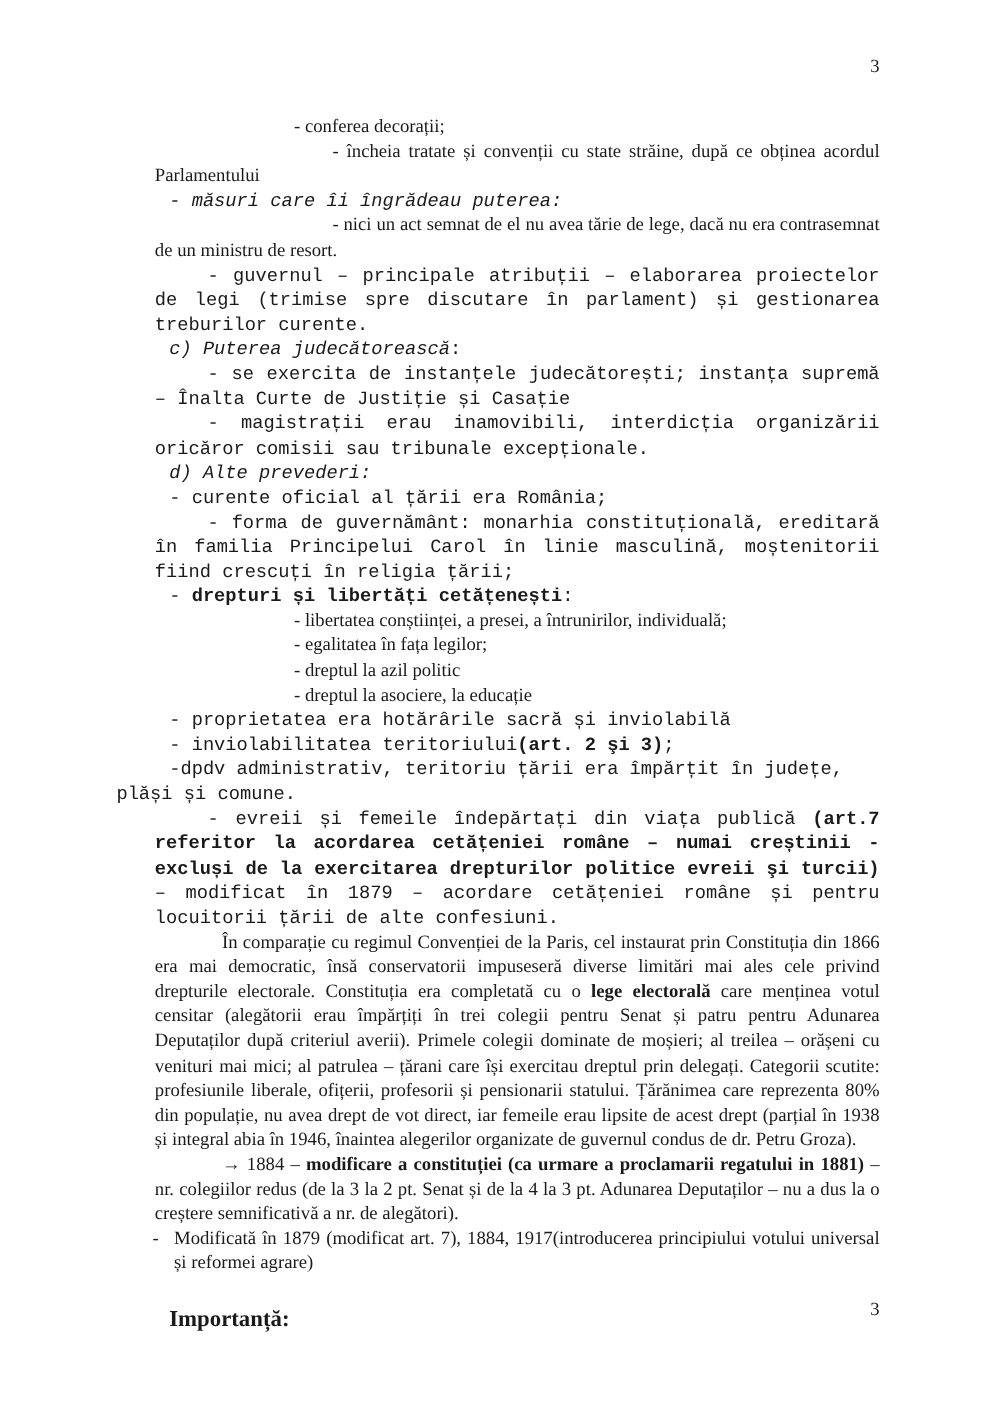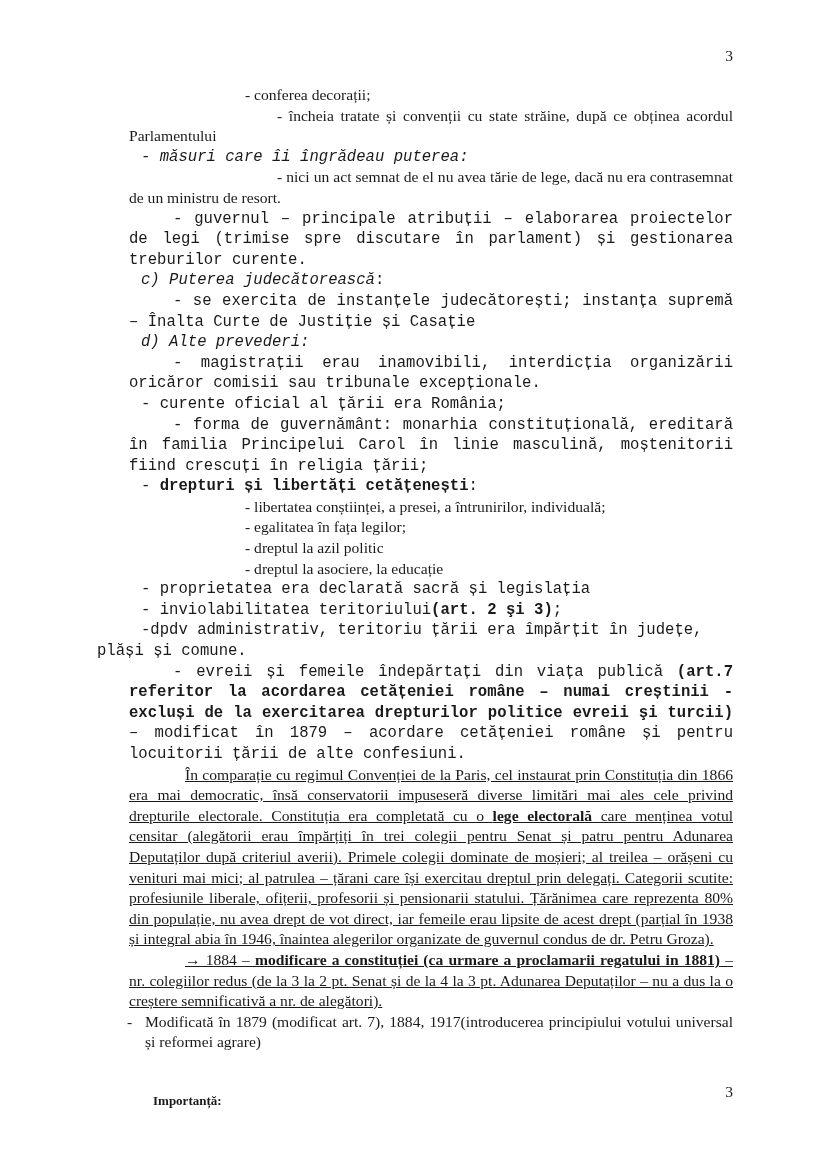--- a/index.html
+++ b/index.html
@@ -28,21 +28,21 @@
     line-height: 1;
     color: #1a1a1a;
     font-family: "Liberation Serif", "DejaVu Serif", serif;
   }
   #page-number-top { top: 48px; }
   #page-number-bottom { top: 1084px; }
 
   #body-text {
     position: absolute;
     left: 97px;
-    top: 85px;
+    top: 96px;
     width: 636px;
   }
 
   p.line {
     margin: 0;
     padding: 0;
     font-size: 15.6px;
     line-height: 20.6px;
     text-align: justify;
     text-justify: inter-word;
@@ -52,21 +52,21 @@
   
   p.just {
     text-align: justify;
     margin-left: 32px;
   }
   p.left {
     text-align: left;
   }
   .ind-1  { text-indent: 44px; font-family: Liberation Mono, monospace; }   
   .ind-2  { text-indent: 148px; }  
-  .ind-para { text-indent: 56px; text-decoration: underline; } 
+  .ind-para { text-indent: 56px; } 
 
   .it { font-style: italic; }
   .bd { font-weight: bold; }
 
   .hang-item {
     display: flex;
     margin: 0;
     padding: 0;
     font-size: 15.6px;
     line-height: 20.6px;
@@ -78,23 +78,23 @@
     padding-left: 30px;
     box-sizing: border-box;
   }
   .hang-body {
     flex: 1 1 auto;
     text-align: justify;
   }
   .spacer-md { height: 26px; }
 
   .heading-bold {
-    margin: 12px;
+    margin: 0;
     padding: 0;
-    font-size: 13px;
+    font-size: 19px;
     line-height: 20.6px;
     font-weight: bold;
     text-indent: 44px;
     color: #1a1a1a;
   }
 </style>
 </head>
 <body>
 
 <div id="page">
@@ -112,40 +112,40 @@
 
     <p class="line just ind-2">- nici un act semnat de el nu avea tărie de lege, dacă nu era contrasemnat de un ministru de resort.</p>
 
     <p class="line just ind-1">- guvernul – principale atribuții – elaborarea proiectelor de legi (trimise spre discutare în parlament) și gestionarea treburilor curente.</p>
 
     <p class="line left ind-1"><span class="it">c) Puterea judecătorească</span><span>:</span></p>
 
     <p class="line just ind-1">- se exercita de instanțele judecătorești; instanța supremă – Înalta Curte de Justiție și Casație</p>
 
 
+    <p class="line just ind-1">- magistrații erau inamovibili, interdicția organizării oricăror comisii sau tribunale excepționale.</p>
+
     <p class="line left ind-1 it">d) Alte prevederi:</p>
-
-    <p class="line just ind-1">- magistrații erau inamovibili, interdicția organizării oricăror comisii sau tribunale excepționale.</p>
 
     <p class="line left ind-1">- curente oficial al țării era România;</p>
 
     <p class="line just ind-1">- forma de guvernământ: monarhia constituțională, ereditară în familia Principelui Carol în linie masculină, moștenitorii fiind crescuți în religia țării;</p>
 
     <p class="line left ind-1"><span>- </span><span class="bd">drepturi și libertăți cetățenești</span><span>:</span></p>
 
     <p class="line left ind-2">- libertatea conștiinței, a presei, a întrunirilor, individuală;</p>
 
     <p class="line left ind-2">- egalitatea în fața legilor;</p>
 
 
     <p class="line left ind-2">- dreptul la azil politic</p>
 
     <p class="line left ind-2">- dreptul la asociere, la educație</p>
 
-    <p class="line left ind-1">- proprietatea era declarată sacră și legislația</p>
+    <p class="line left ind-1">- proprietatea era hotărârile sacră și inviolabilă</p>
 
     <p class="line left ind-1"><span>- inviolabilitatea teritoriului</span><span class="bd">(art. 2 şi 3)</span><span>;</span></p>
 
     <p class="line left ind-1">-dpdv administrativ, teritoriu țării era împărțit în județe, plăși și comune.</p>
 
     <p class="line just ind-1"><span>- evreii și femeile îndepărtați din viața publică </span><span class="bd">(art.7 referitor la acordarea cetățeniei române – numai creștinii  - excluși de la exercitarea drepturilor politice evreii şi turcii)</span><span> – modificat în 1879 – acordare cetățeniei române și pentru locuitorii țării de alte confesiuni.</span></p>
 
     <p class="line just ind-para"><span>În comparație cu regimul Convenției de la Paris, cel instaurat prin Constituția din 1866 era mai democratic, însă conservatorii impuseseră diverse limitări mai ales cele privind drepturile electorale. Constituția era completată cu o </span><span class="bd">lege electorală</span><span> care menținea votul censitar (alegătorii erau împărțiți în trei colegii pentru Senat și patru pentru Adunarea Deputaților după criteriul averii). Primele colegii dominate de moșieri; al treilea – orășeni cu venituri mai mici; al patrulea – țărani care își exercitau dreptul prin delegați. Categorii scutite: profesiunile liberale, ofițerii, profesorii și pensionarii statului. Țărănimea care reprezenta 80% din populație, nu avea drept de vot direct, iar femeile erau lipsite de acest drept (parțial în 1938 și integral abia în 1946, înaintea alegerilor organizate de guvernul condus de dr. Petru Groza).</span></p>
 
     <p class="line just ind-para"><span>→ 1884 – </span><span class="bd">modificare a constituției (ca urmare a proclamarii regatului in 1881)</span><span> – nr. colegiilor redus (de la 3 la 2 pt. Senat și de la 4 la 3 pt. Adunarea Deputaților – nu a dus la o creștere semnificativă a nr. de alegători).</span></p>

